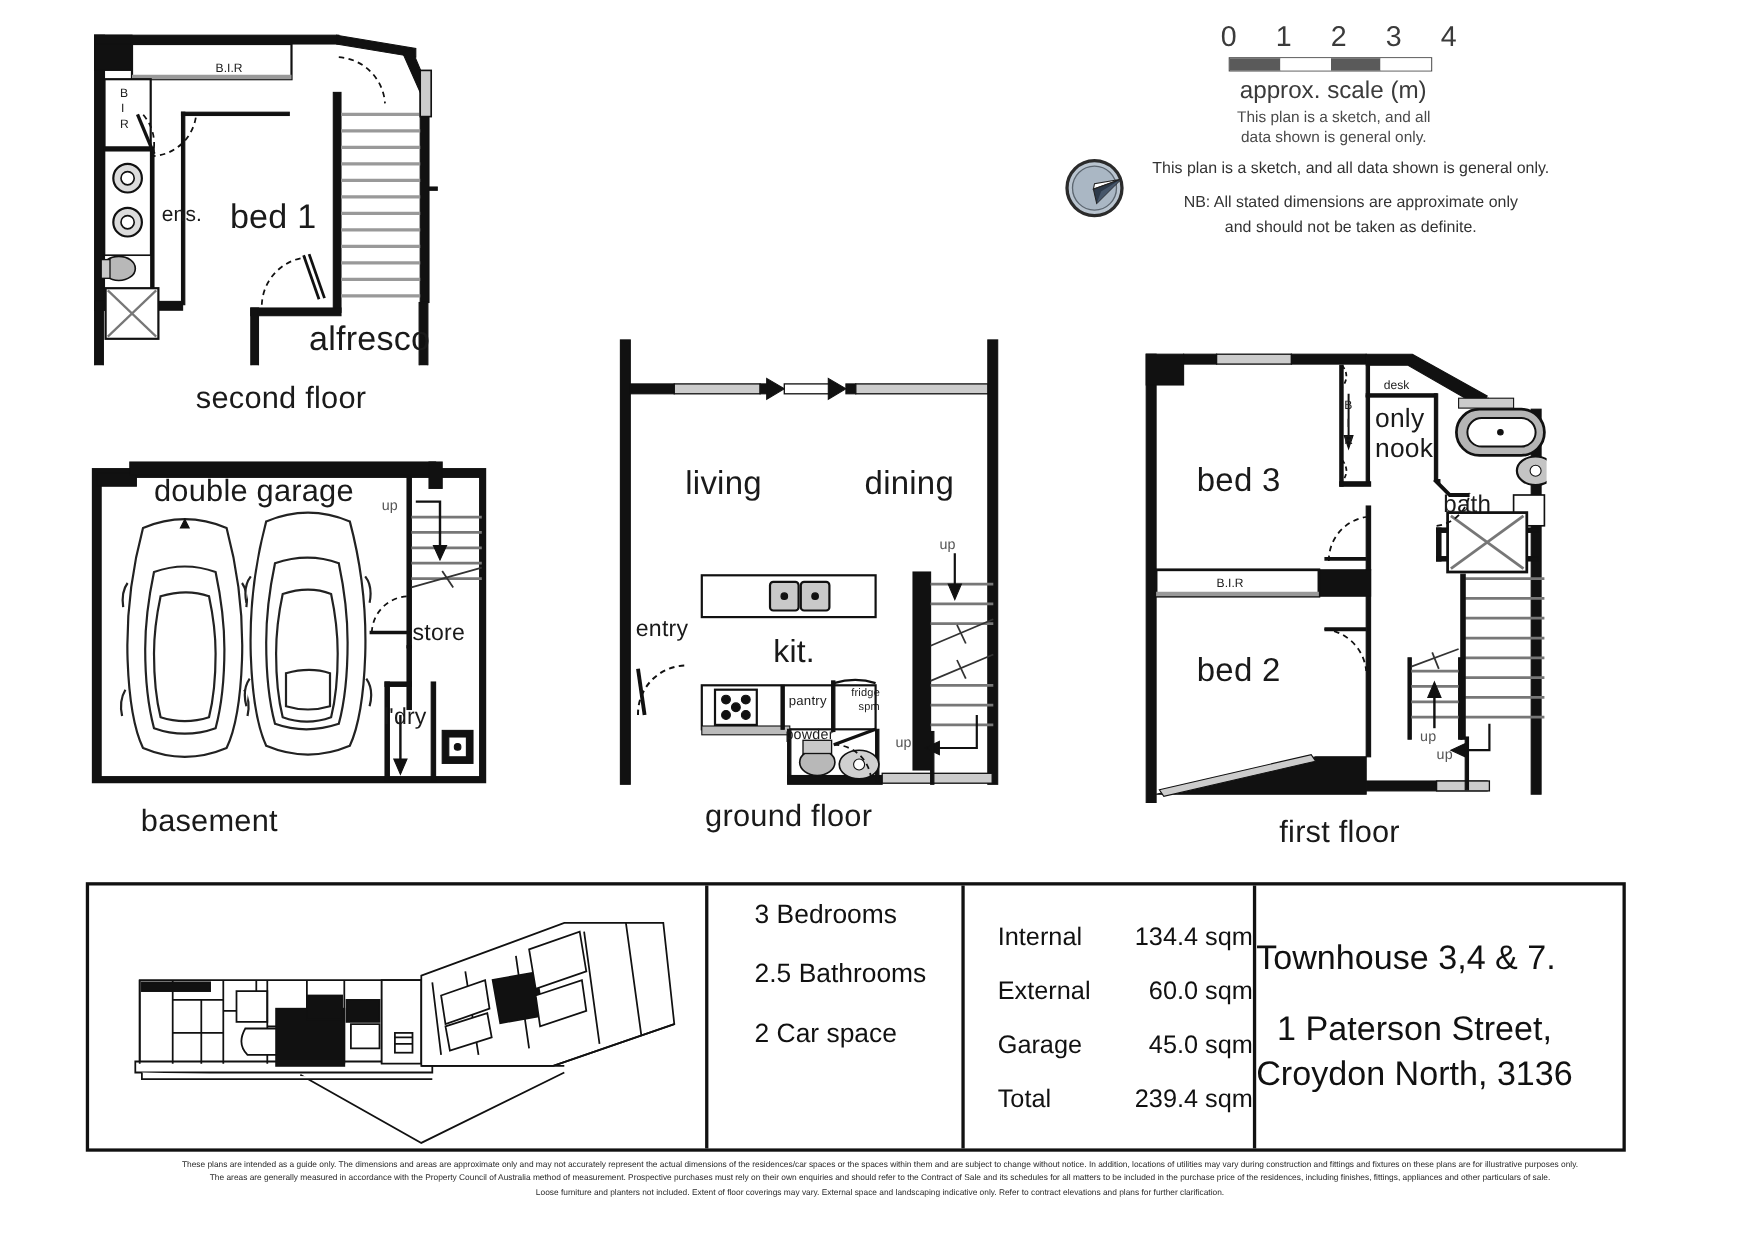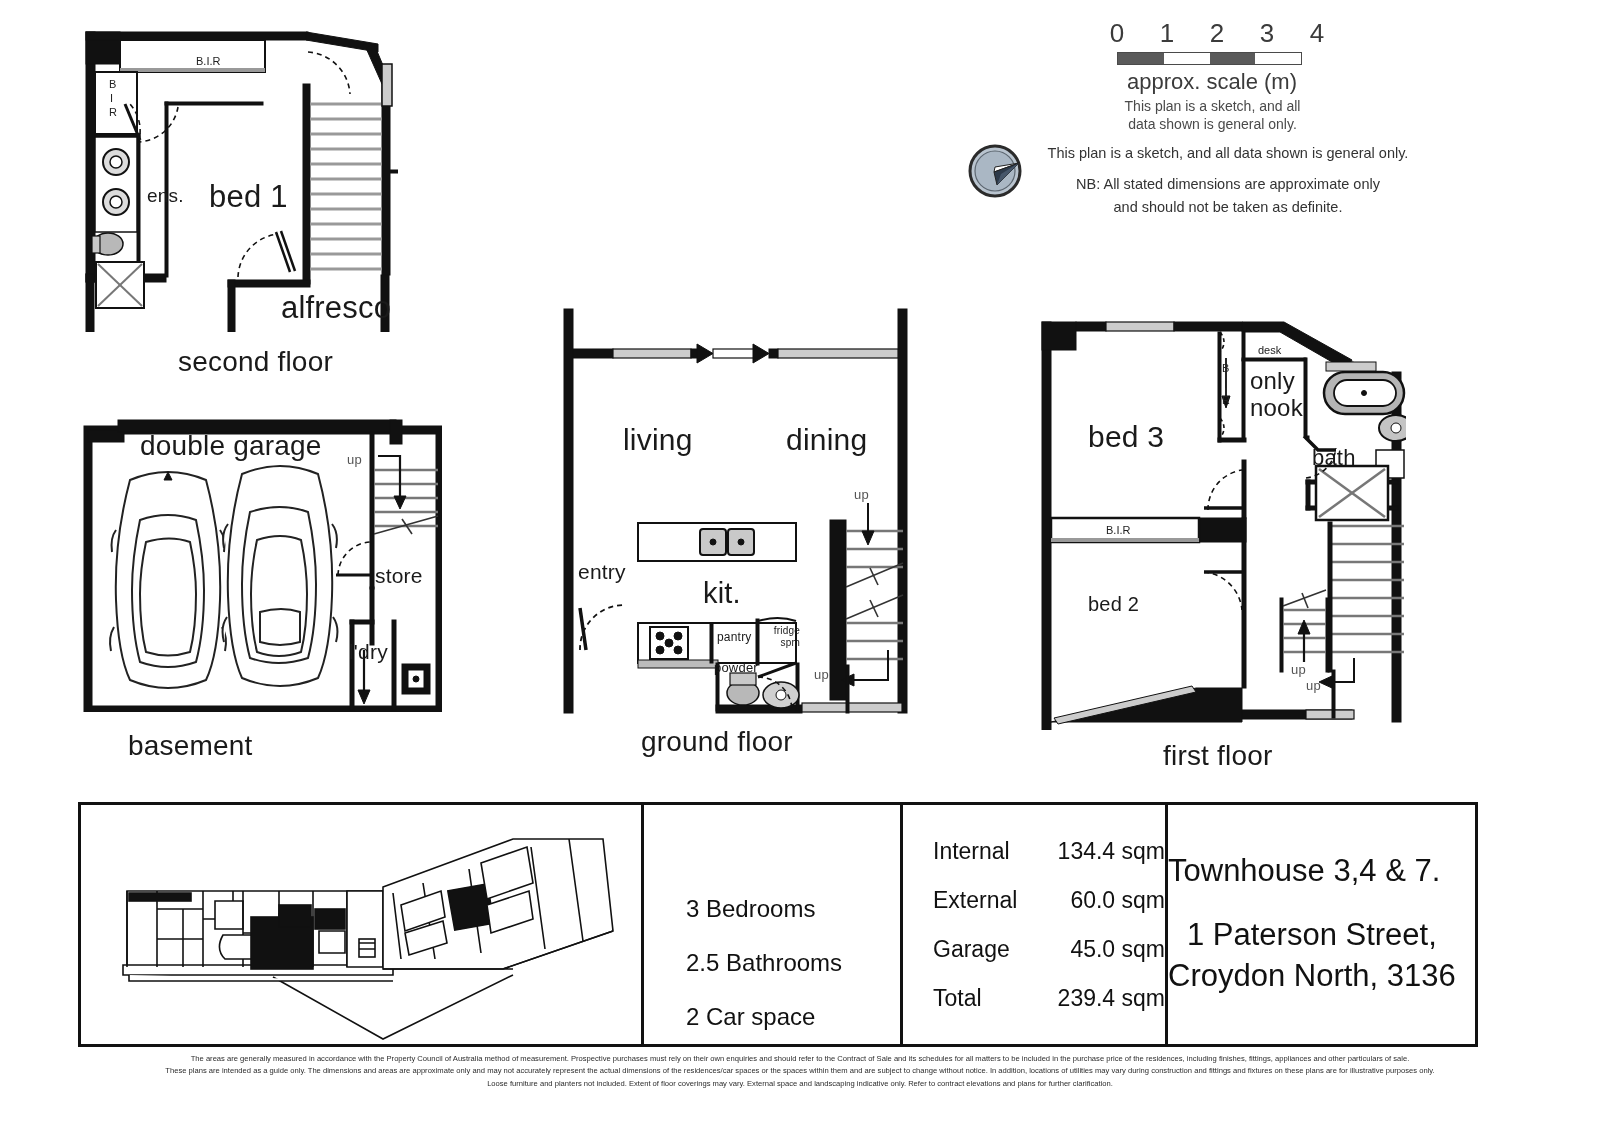--- a/index.html
+++ b/index.html
@@ -34,21 +34,21 @@
   #compass{left:967px;top:143px;width:56px;height:56px;}
   #notes{left:1038px;top:142px;width:380px;text-align:center;font-size:14.5px;color:#333;line-height:1.55;}
   #notes .nb{display:block;margin-top:9px;}
   
   #summary-panel{
     left:78px;top:802px;width:1400px;height:245px;
     border:3px solid #111;box-sizing:border-box;background:#fff;
   }
   #summary-inner{display:flex;height:100%;}
   #site-plan-cell{width:560px;position:relative;}
-  #counts-cell{width:259px;border-left:3px solid #111;display:flex;flex-direction:column;justify-content:flex-end;padding-left:42px;box-sizing:border-box;}
+  #counts-cell{width:233px;border-left:3px solid #111;display:flex;flex-direction:column;justify-content:flex-start;padding-left:42px;box-sizing:border-box;}
   #counts-cell div{font-size:24px;color:#111;margin:13px 0;white-space:nowrap;}
   #areas-cell{width:265px;border-left:3px solid #111;display:flex;flex-direction:column;justify-content:center;padding-left:30px;box-sizing:border-box;}
   .area-row{display:flex;font-size:23px;color:#111;margin:11px 0;}
   .area-row .k{width:112px;}
   .area-row .v{width:120px;text-align:right;}
   #address-cell{flex:1;border-left:3px solid #111;display:flex;flex-direction:column;justify-content:center;align-items:flex-start;box-sizing:border-box;}
   #address-cell .th{font-size:31px;color:#111;margin-bottom:26px;white-space:nowrap;}
   #address-cell .ad{font-size:31px;color:#111;line-height:1.32;text-align:center;white-space:nowrap;}
   
   #disclaimer{left:60px;top:1053px;width:1480px;text-align:center;font-size:7.6px;color:#2b2b2b;line-height:1.62;}
@@ -423,21 +423,21 @@
     <text x="186" y="62" font-family="Liberation Sans, sans-serif" font-size="11" fill="#222">B</text>
     <text x="188" y="78" font-family="Liberation Sans, sans-serif" font-size="11" fill="#222">I</text>
     <text x="186" y="94" font-family="Liberation Sans, sans-serif" font-size="11" fill="#222">R</text>
     <text x="70" y="224" font-family="Liberation Sans, sans-serif" font-size="11" fill="#222">B.I.R</text>
     <text x="222" y="44" font-family="Liberation Sans, sans-serif" font-size="11" fill="#222">desk</text>
   </svg>
   <span class="plan-label" style="left:52px;top:110px;font-size:30px;">bed 3</span>
   <span class="plan-label" style="left:214px;top:57px;font-size:24px;">only</span>
   <span class="plan-label" style="left:214px;top:84px;font-size:24px;">nook</span>
   <span class="plan-label" style="left:276px;top:135px;font-size:22px;">bath</span>
-  <span class="plan-label" style="left:52px;top:283px;font-size:20px;">bed 2</span>
+  <span class="plan-label" style="left:52px;top:283px;font-size:30px;">bed 2</span>
   <span class="plan-label" style="left:255px;top:352px;font-size:13px;color:#555;">up</span>
   <span class="plan-label" style="left:270px;top:368px;font-size:13px;color:#555;">up</span>
 </div>
 <div class="plan-label" style="left:1163px;top:740px;font-size:28px;">first floor</div>
 
 <div class="abs" id="summary-panel">
   <div id="summary-inner">
 
     <div id="site-plan-cell">
       <svg width="555" height="240" viewBox="0 0 555 240" style="position:absolute;left:2px;top:4px;">
@@ -508,16 +508,16 @@
       <div class="ad">
         <span>1 Paterson Street,</span><br>
         <span>Croydon North, 3136</span>
       </div>
     </div>
 
   </div>
 </div>
 
 <div class="abs" id="disclaimer">
+  <div>These plans are intended as a guide only. The dimensions and areas are approximate only and may not accurately represent the actual dimensions of the residences/car spaces or the spaces within them and are subject to change without notice. In addition, locations of utilities may vary during construction and fittings and fixtures on these plans are for illustrative purposes only.</div>
   <div>The areas are generally measured in accordance with the Property Council of Australia method of measurement. Prospective purchases must rely on their own enquiries and should refer to the Contract of Sale and its schedules for all matters to be included in the purchase price of the residences, including finishes, fittings, appliances and other particulars of sale.</div>
-  <div>These plans are intended as a guide only. The dimensions and areas are approximate only and may not accurately represent the actual dimensions of the residences/car spaces or the spaces within them and are subject to change without notice. In addition, locations of utilities may vary during construction and fittings and fixtures on these plans are for illustrative purposes only.</div>
   <div>Loose furniture and planters not included. Extent of floor coverings may vary. External space and landscaping indicative only. Refer to contract elevations and plans for further clarification.</div>
 </div>
 
 </body></html>

